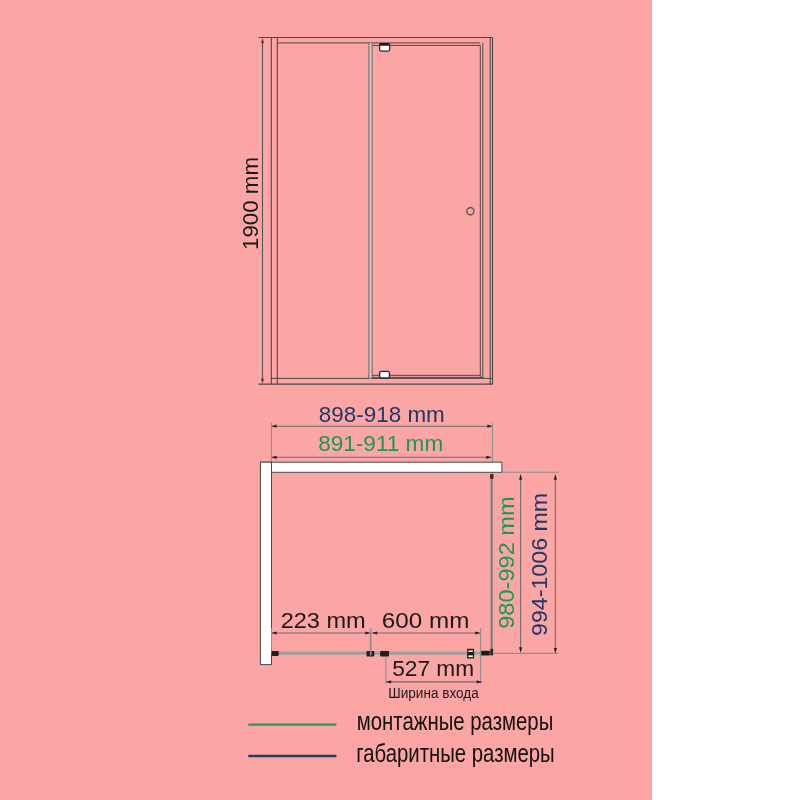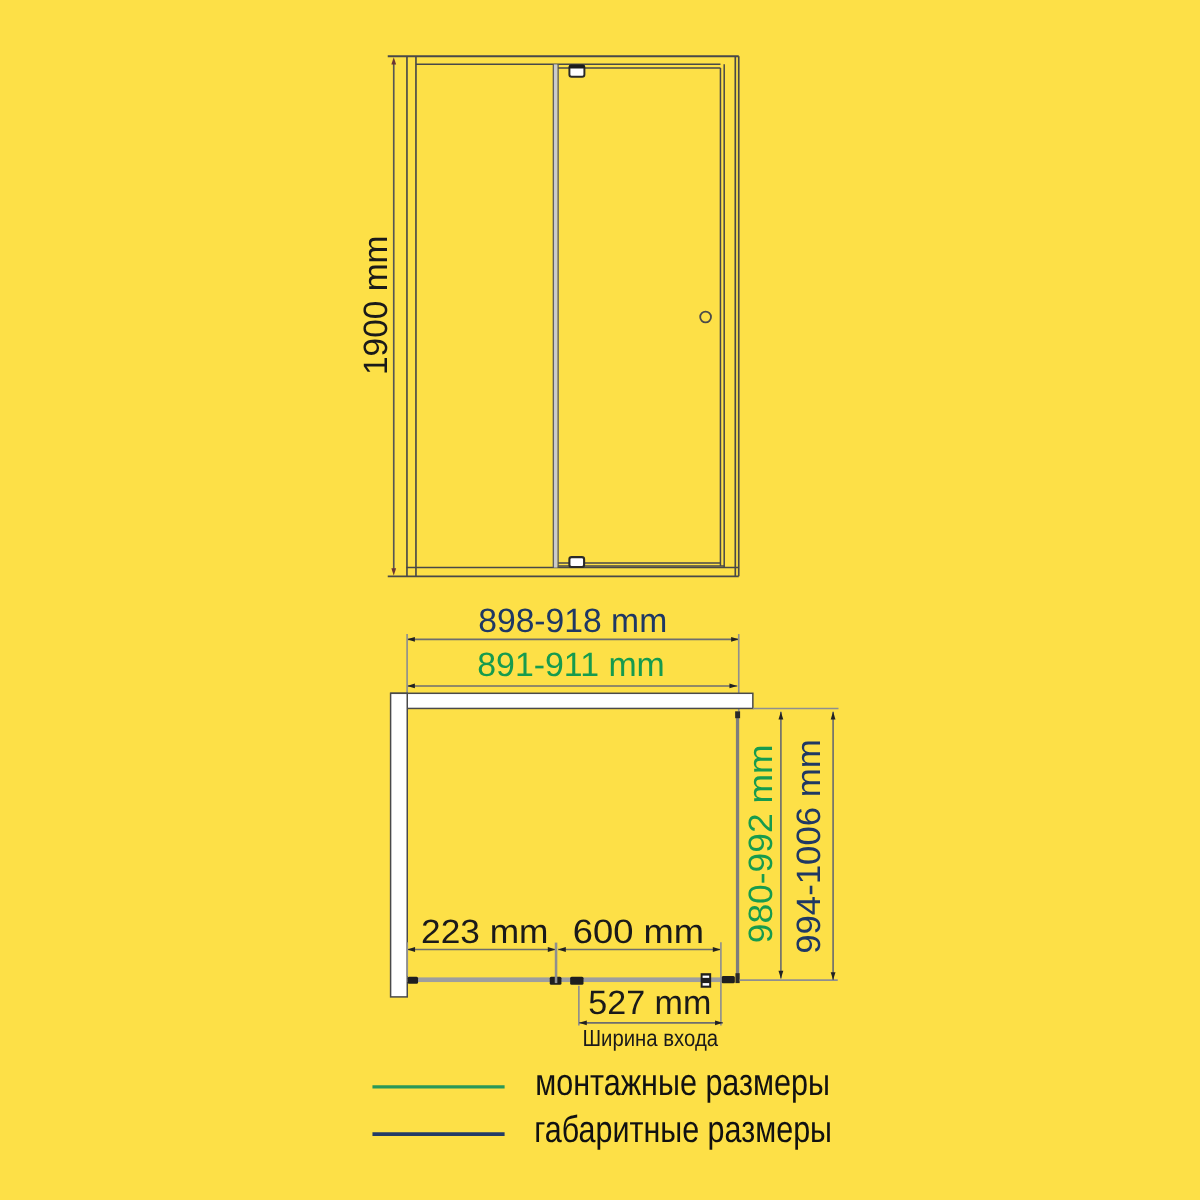--- a/index.html
+++ b/index.html
@@ -1,16 +1,16 @@
 <!DOCTYPE html>
 <html><head>
 <meta charset="utf-8">
 <style>
   html,body{margin:0;padding:0;background:#ffffff;}
-  #canvas{position:relative;width:800px;height:800px;background:#fde047;overflow:hidden;
+  #canvas{position:relative;width:652px;height:800px;background:#fca5a5;overflow:hidden;
           font-family:"Liberation Sans", sans-serif;}
   svg{position:absolute;left:0;top:0;}
   text{font-family:"Liberation Sans", sans-serif;}
 </style>
 </head>
 <body>
 <div id="canvas">
 <svg width="800" height="800" viewBox="0 0 800 800">
 
   <g stroke="#484848" stroke-width="1.2" fill="none">

